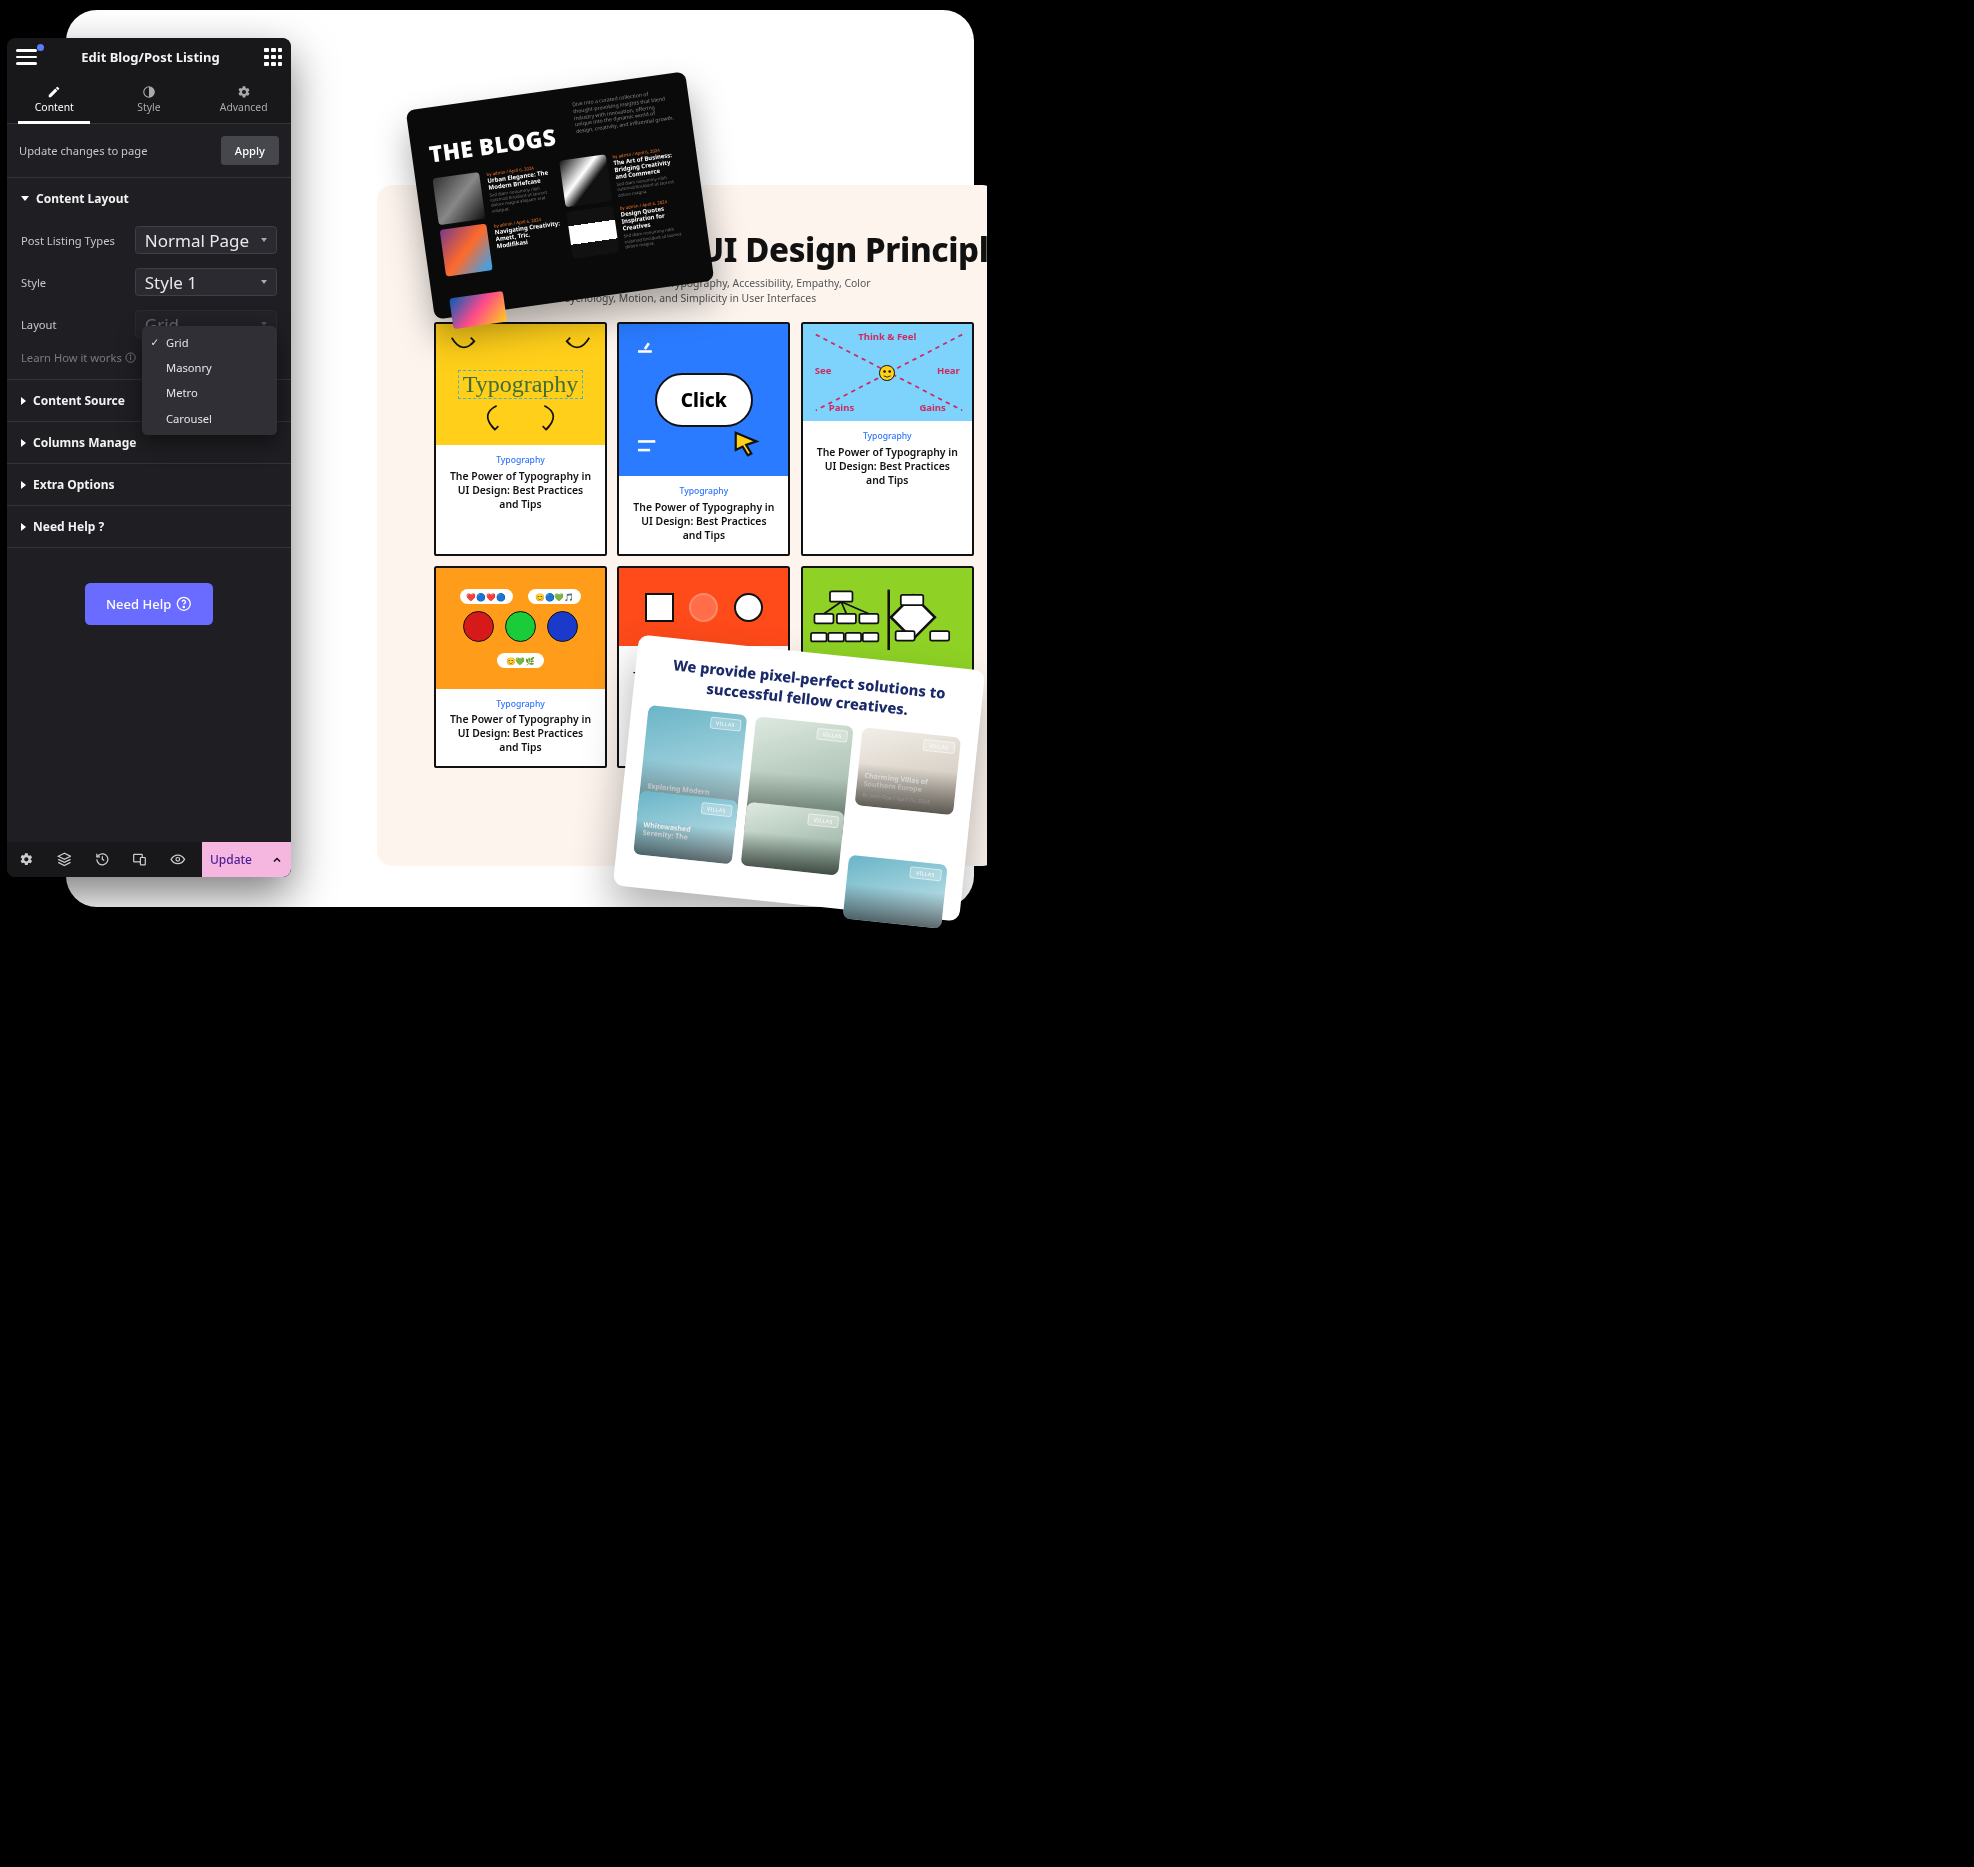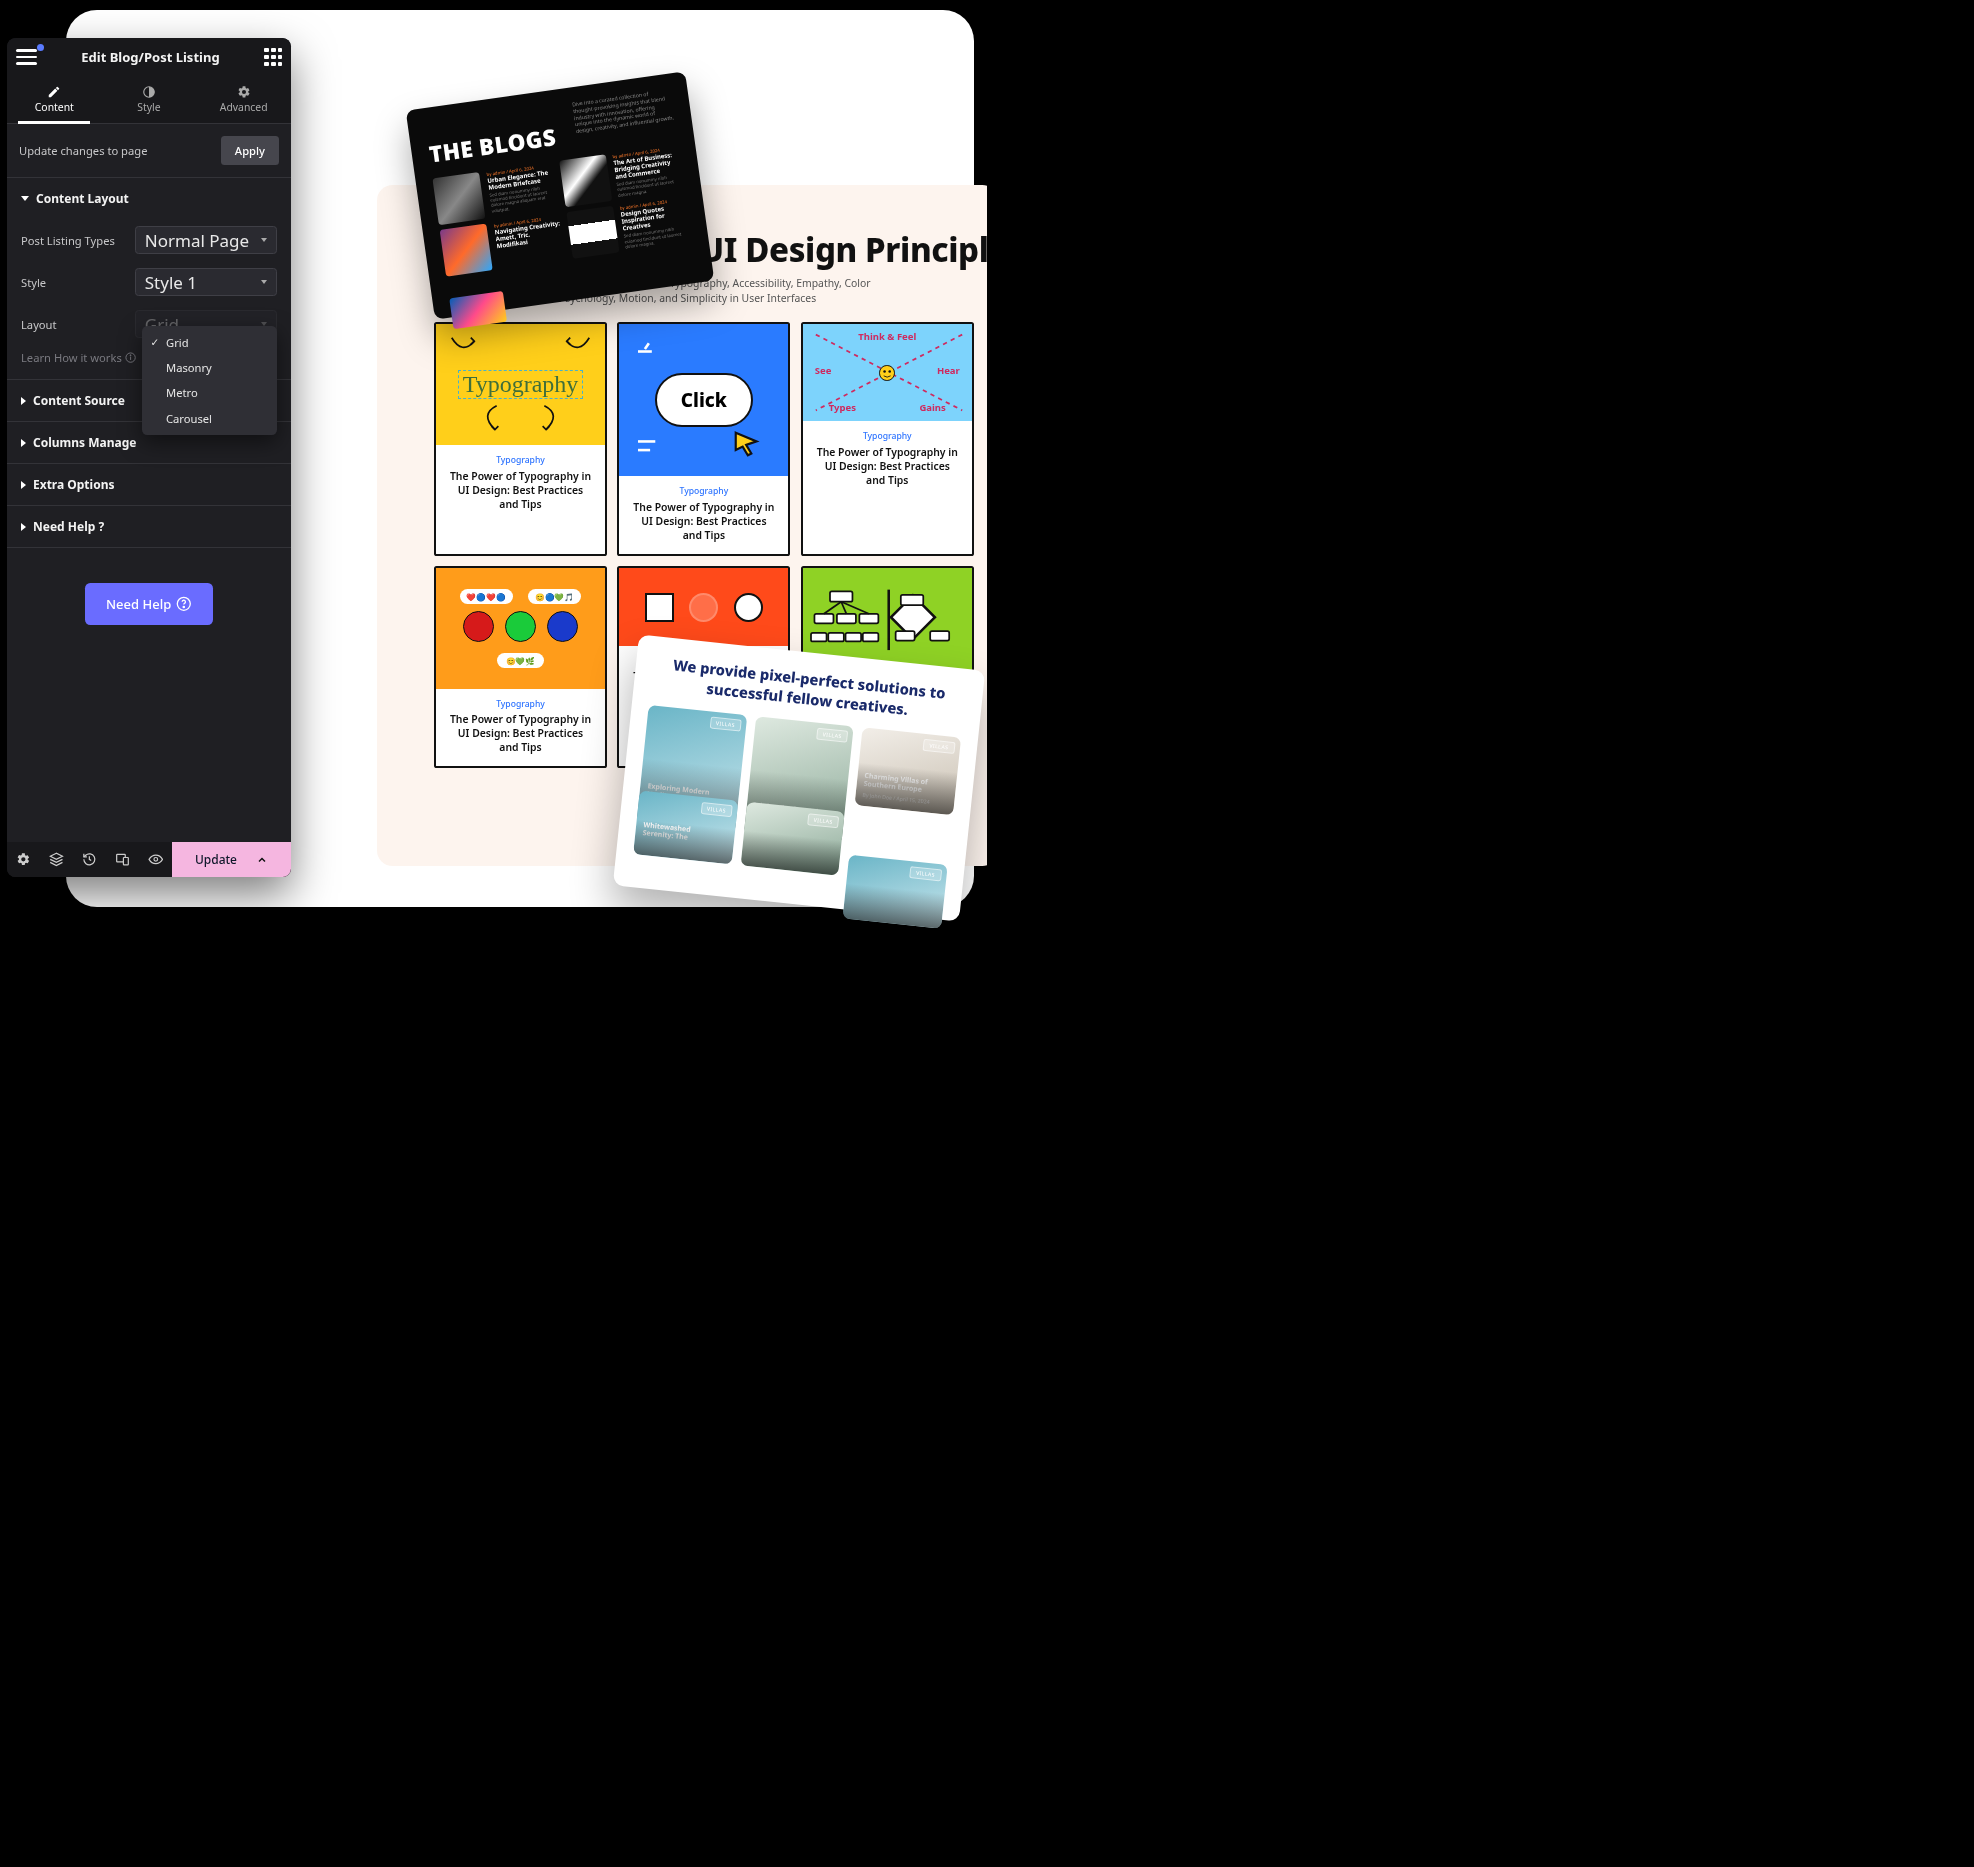--- a/index.html
+++ b/index.html
@@ -139,21 +139,21 @@
     box-shadow:0 7px 21px rgba(0,0,0,.5);padding:3.5px 0;z-index:10;
   }
   .dropdown .opt{padding:5.2px 12px 5.2px 24px;font-size:11.2px;color:#e6e6e6;position:relative;cursor:pointer;}
   .dropdown .opt.sel::before{content:"✓";position:absolute;left:8.6px;font-size:10.4px;}
   
   .need-help-btn{margin:35px auto 0;display:flex;align-items:center;gap:5.2px;
     background:var(--accent);color:#fff;border:none;border-radius:5.2px;padding:12px 21px;font-size:13px;font-weight:500;width:fit-content;}
   
   .bottombar{margin-top:auto;height:35px;background:var(--bg-darker);display:flex;align-items:stretch;}
   .bottombar .ico{width:38px;display:flex;align-items:center;justify-content:center;color:#ccc;cursor:pointer;}
-  .bottombar .update{margin-left:auto;background:var(--pink);color:#0f172a;display:flex;align-items:center;gap:19px;padding:0 23px;font-size:12px;font-weight:500;cursor:pointer;}
+  .bottombar .update{margin-left:auto;background:var(--pink);color:#4c1d95;display:flex;align-items:center;gap:19px;padding:0 8px;font-size:12px;font-weight:500;cursor:pointer;}
   
   svg{display:block;}
 </style>
 </head>
 <body>
 
 <div class="stage">
 
   <div class="preview">
     <h1 style="left:72%;">…ial <span>UI Design Principles</span></h1>
@@ -217,21 +217,21 @@
           <div class="pin" style="position:relative;z-index:1;">
             <svg width="12" height="12" style="position:absolute;left:1.7px;top:2.6px" viewBox="0 0 14 14">
                 <circle cx="3" cy="3" r="1.5" fill="#111"></circle>
                 <circle cx="9" cy="3" r="1.5" fill="#111"></circle>
                 <path d="M2 8 Q6 11 10 8" stroke="#111" fill="none" stroke-width="1"></path>
               </svg>
           </div>
           <span class="lbl" style="top:5.2px;left:50%;transform:translateX(-50%);">Think &amp; Feel</span>
           <span class="lbl" style="top:40px;left:12px;">See</span>
           <span class="lbl" style="top:40px;right:12px;">Hear</span>
-          <span class="lbl" style="bottom:7px;left:26px;">Types</span>
+          <span class="lbl" style="bottom:7px;left:26px;">Pains</span>
           <span class="lbl" style="bottom:7px;right:26px;">Gains</span>
         </div>
         <div class="meta">
           <div class="cat">Typography</div>
           <div class="ttl">The Power of Typography in UI Design: Best Practices and Tips</div>
         </div>
       </div>
 
       <div class="card">
         <div class="art art-orange" style="flex-direction:column;gap:7px;">

